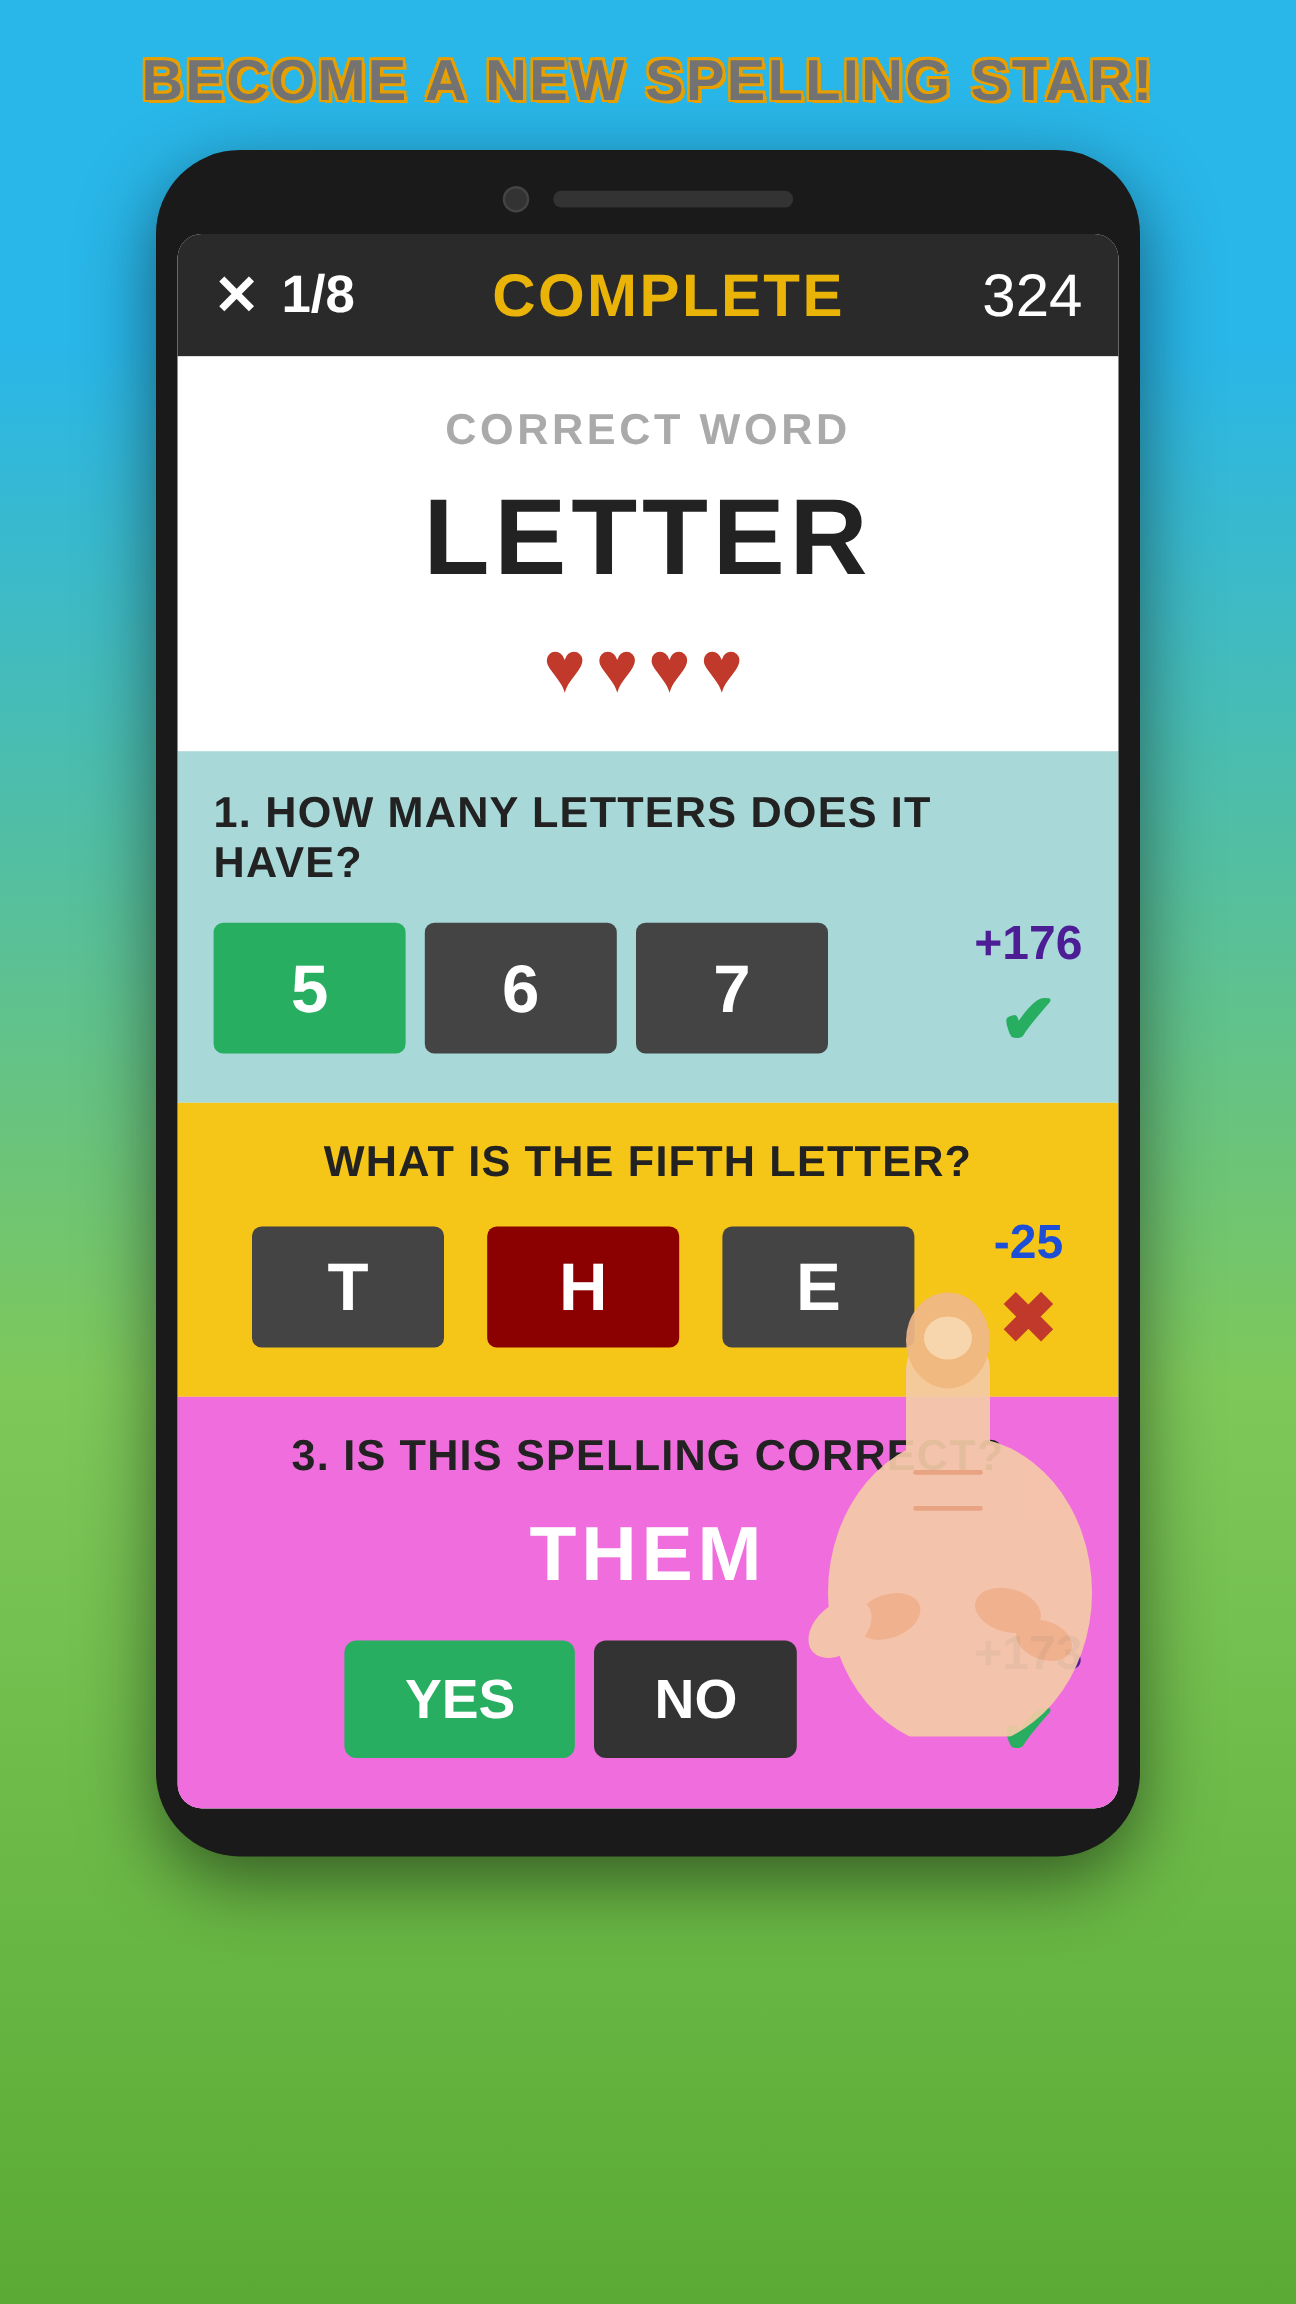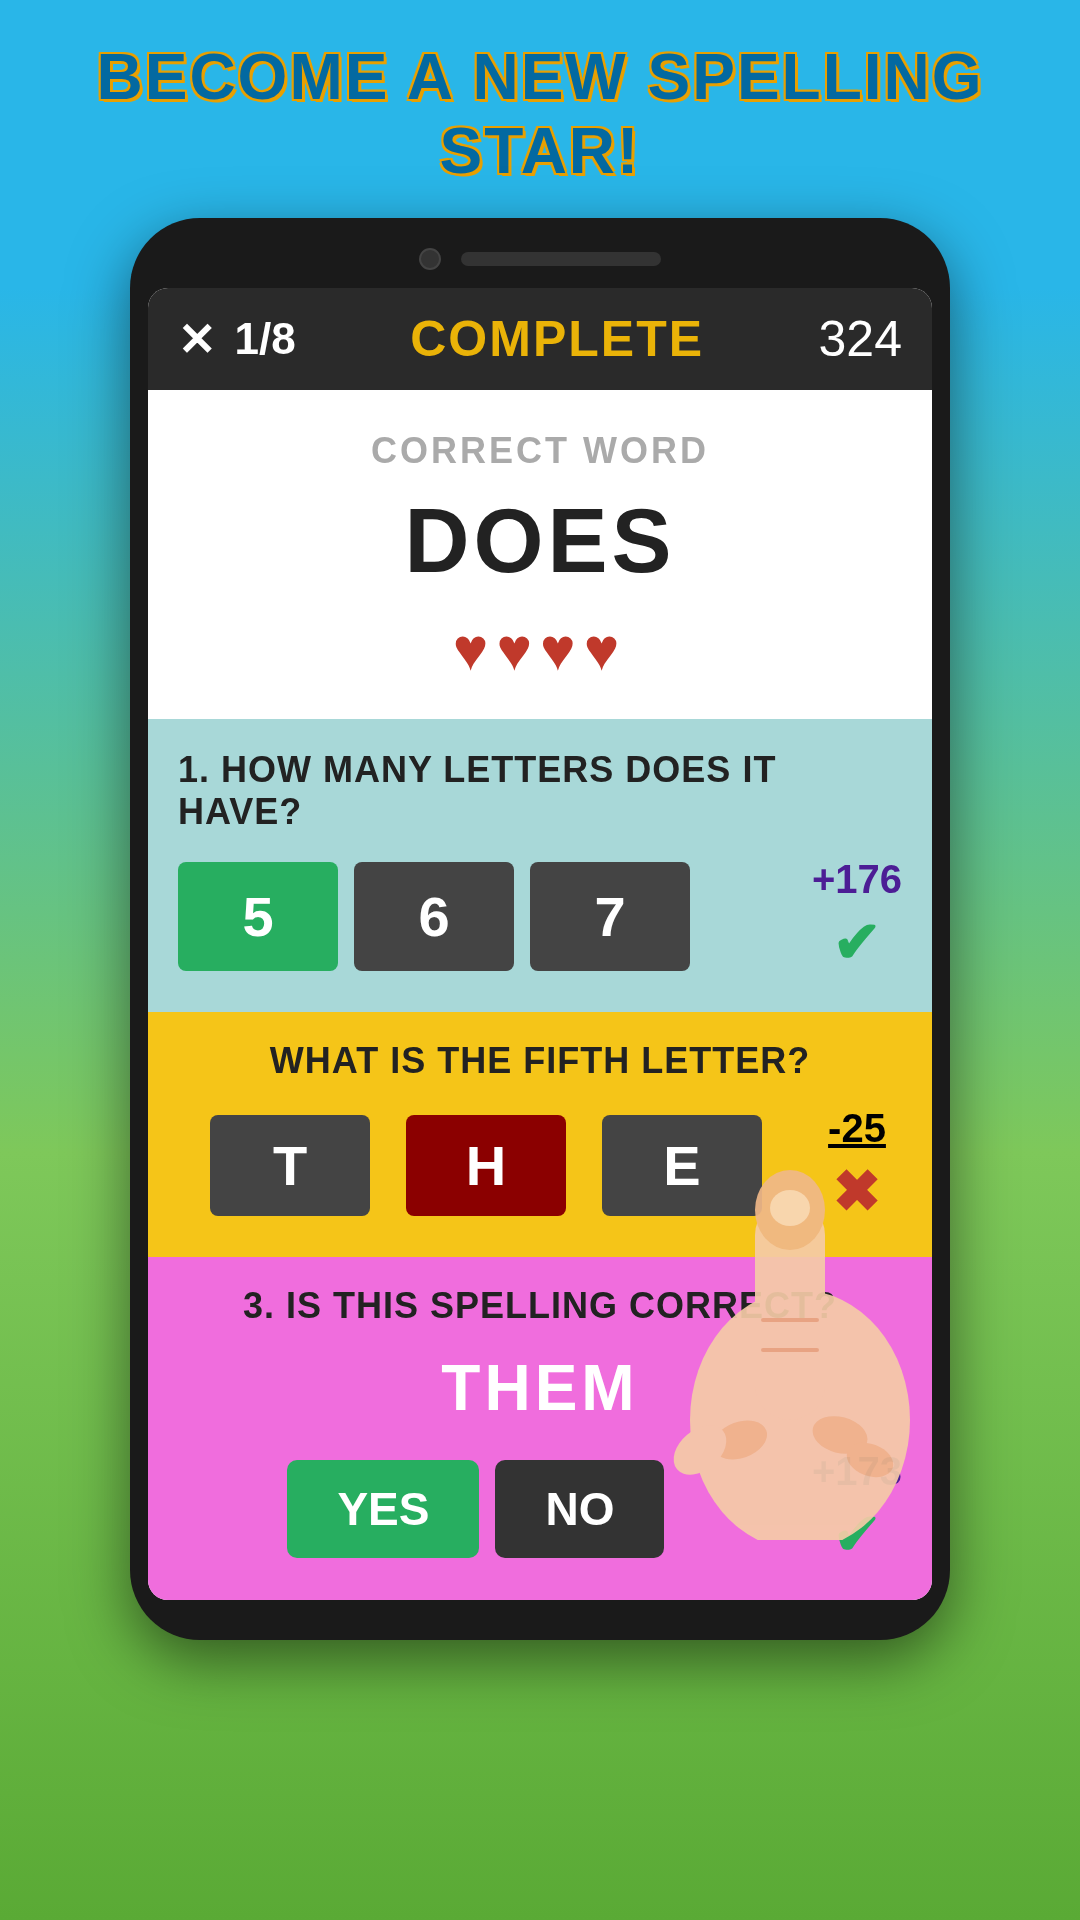--- a/index.html
+++ b/index.html
@@ -14,22 +14,22 @@
       align-items: center;
     }
 
     
     .top-banner {
       width: 100%;
       padding: 40px 20px 30px;
       text-align: center;
     }
     .top-banner h1 {
-      color: #0369a1;
-      font-size: 64px;
+      color: #737373;
+      font-size: 48px;
       font-weight: 900;
       text-transform: uppercase;
       text-shadow: 3px 3px 0 #e8a000, -2px -2px 0 #e8a000, 2px -2px 0 #e8a000, -2px 2px 0 #e8a000;
       letter-spacing: 2px;
     }
 
     
     .phone-shell {
       width: 820px;
       background: #1a1a1a;
@@ -184,22 +184,21 @@
       margin-left: 18px;
       min-width: 90px;
     }
     .result-score {
       font-size: 40px;
       font-weight: 900;
       color: #4c1d95;
       margin-bottom: 6px;
     }
     .result-score.negative {
-      color: #000000;
-      text-decoration: underline;
+      color: #1d4ed8;
     }
     .result-icon {
       font-size: 58px;
       font-weight: 900;
     }
     .result-icon.correct {
       color: #27ae60;
     }
     .result-icon.wrong {
       color: #c0392b;
@@ -315,21 +314,21 @@
         <div class="header-left">
           <span class="close-icon">✕</span>
           <span class="question-counter">1/8</span>
         </div>
         <span class="header-center">COMPLETE</span>
         <span class="score">324</span>
       </div>
 
       <div class="correct-word-section">
         <div class="correct-word-label">CORRECT WORD</div>
-        <div class="correct-word">DOES</div>
+        <div class="correct-word">LETTER</div>
         <div class="hearts">♥♥♥♥</div>
       </div>
 
       <div class="q1-section">
         <div class="question-text">1. HOW MANY LETTERS DOES IT HAVE?</div>
         <div class="q1-answers">
           <div class="answer-buttons">
             <button class="answer-btn correct">5</button>
             <button class="answer-btn neutral">6</button>
             <button class="answer-btn neutral">7</button>

